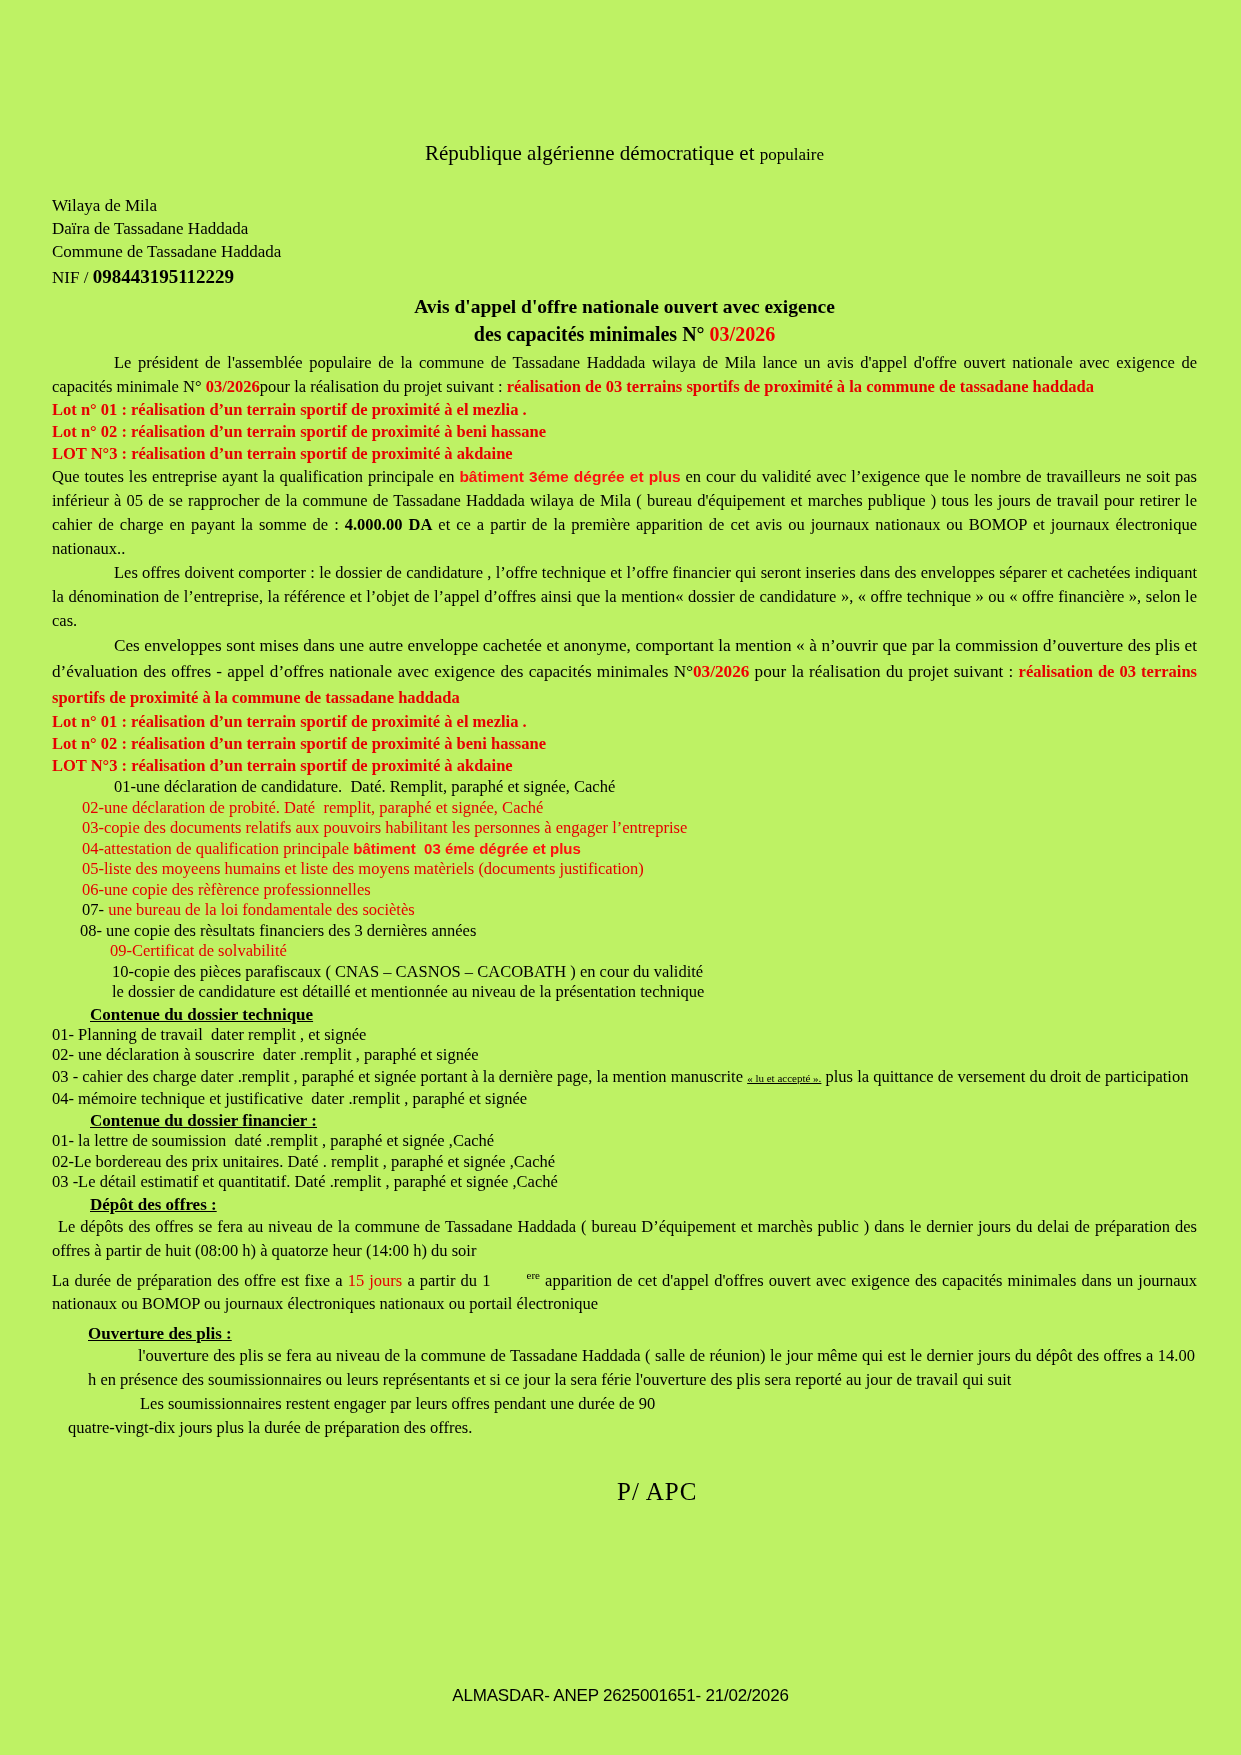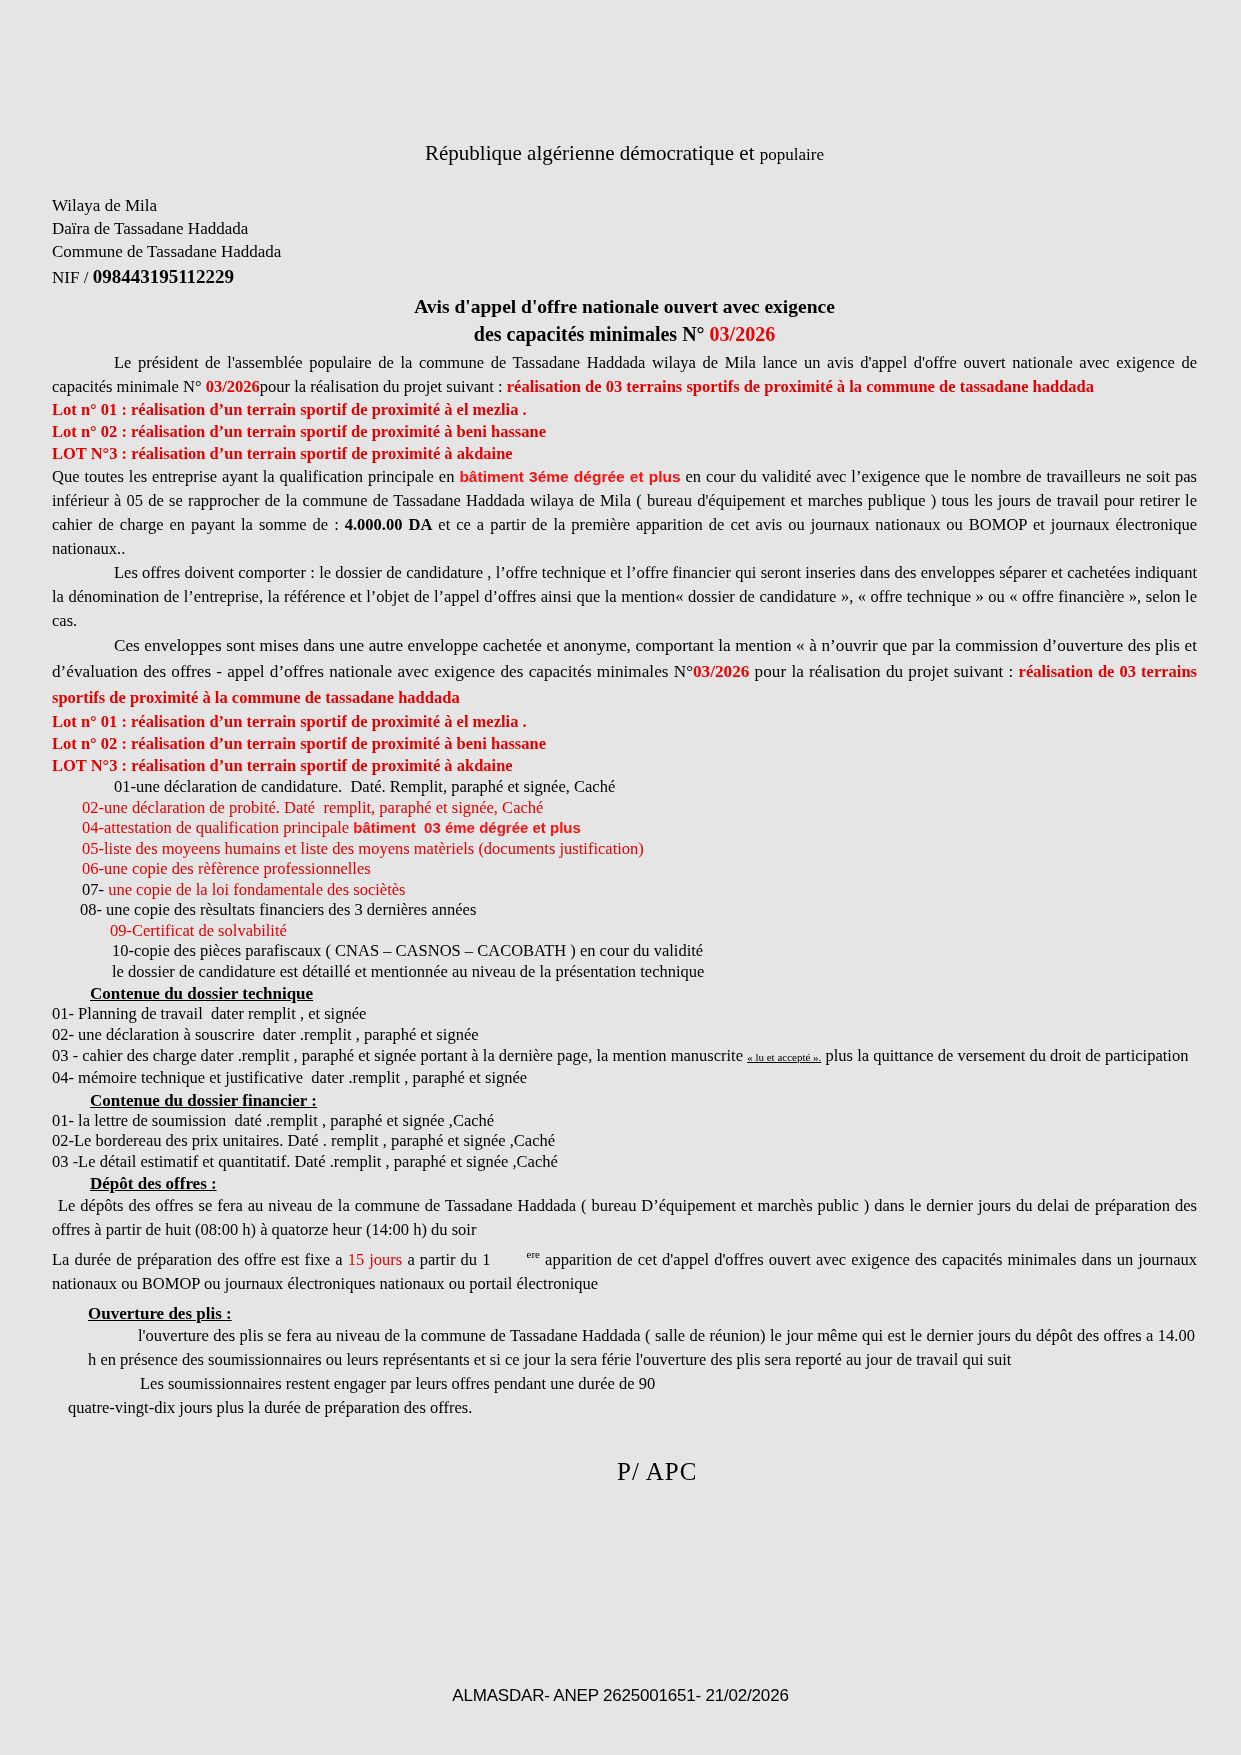--- a/index.html
+++ b/index.html
@@ -1,17 +1,17 @@
 <!DOCTYPE html>
 <html><head>
 <meta charset="utf-8">
 <style>
   html,body{margin:0;padding:0;background:#fff;}
   .page{
-    width:1241px;height:1755px;background:#e5e5e5;color:#000;
+    width:1241px;height:1755px;background:#bef264;color:#000;
     font-family:"Liberation Serif",serif;font-size:16.5px;
     position:relative;box-sizing:border-box;
     padding:140px 44px 0 52px;overflow:hidden;
   }
   .center{text-align:center;}
   .bold{font-weight:bold;}
   .republic{font-size:21px;text-align:center;line-height:27px;}
   .rep-tail{font-size:17px;}
   .org{margin-top:26px;font-size:17px;line-height:23px;}
   .nif{font-size:17px;margin-top:2px;}
@@ -73,24 +73,25 @@
   <p class="para indent">Les offres   doivent comporter : le dossier de candidature , l’offre technique et l’offre financier qui seront inseries dans des enveloppes séparer et cachetées  indiquant  la  dénomination  de  l’entreprise,  la  référence  et  l’objet  de  l’appel  d’offres  ainsi  que  la  mention«  dossier  de  candidature  »,  «  offre technique » ou « offre financière », selon le cas.</p>
 
   <p class="para larger indent"><span>Ces enveloppes sont mises dans une autre enveloppe cachetée et anonyme, comportant la mention « à n’ouvrir que par la commission d’ouverture des plis et d’évaluation des offres - appel d’offres nationale     avec   exigence  des  capacités  minimales  N°</span><span class="red2 bold">03/2026</span><span>  pour  la  réalisation  du  projet suivant : </span><span class="red bold" style="font-size:16.5px">réalisation de 03 terrains sportifs de proximité à la commune de tassadane haddada</span></p>
 
   <div class="lot">Lot n° 01 : réalisation d’un terrain sportif de proximité à el mezlia .</div>
   <div class="lot">Lot n° 02 : réalisation d’un terrain sportif de  proximité à beni hassane</div>
   <div class="lot">LOT N°3 : réalisation d’un terrain sportif de  proximité à akdaine</div>
 
   <div class="list ml62">01-une déclaration de candidature.  Daté. Remplit, paraphé et signée, Caché</div>
   <div class="list ml30 red">02-une déclaration de probité. Daté  remplit, paraphé et signée, Caché</div>
+  <div class="list ml30 red">03-copie des documents relatifs aux pouvoirs habilitant les personnes à engager l’entreprise</div>
   <div class="list ml30 red"><span>04-attestation de qualification principale </span><span class="sansred" style="font-size:15px">bâtiment  03 éme dégrée et plus</span></div>
   <div class="list ml30 red">05-liste des moyeens humains et liste des moyens matèriels (documents justification)</div>
   <div class="list ml30 red">06-une copie des rèfèrence professionnelles</div>
-  <div class="list ml30"><span>07- </span><span class="red">une copie de la loi fondamentale des sociètès</span></div>
+  <div class="list ml30"><span>07- </span><span class="red">une bureau de la loi fondamentale des sociètès</span></div>
   <div class="list ml28">08- une copie des rèsultats financiers des 3 dernières années</div>
   <div class="list ml58 red">09-Certificat de solvabilité</div>
   <div class="list ml60">10-copie des pièces parafiscaux ( CNAS – CASNOS – CACOBATH ) en cour du validité</div>
   <div class="list ml60">le dossier de candidature est détaillé et mentionnée au niveau de la présentation technique</div>
 
   <div class="heading">Contenue du dossier technique</div>
   <div class="list">01- Planning de travail  dater remplit , et signée</div>
   <div class="list">02- une déclaration à souscrire  dater .remplit , paraphé et signée</div>
   <div class="list" style="white-space:normal;text-align:justify;line-height:21px"><span>03 - cahier des charge   dater .remplit , paraphé et signée  portant à la dernière page, la mention manuscrite </span><span class="small-q">« lu et accepté ».</span><span>  plus la quittance de versement du droit de participation</span></div>
   <div class="list">04- mémoire technique et justificative  dater .remplit , paraphé et signée</div>

